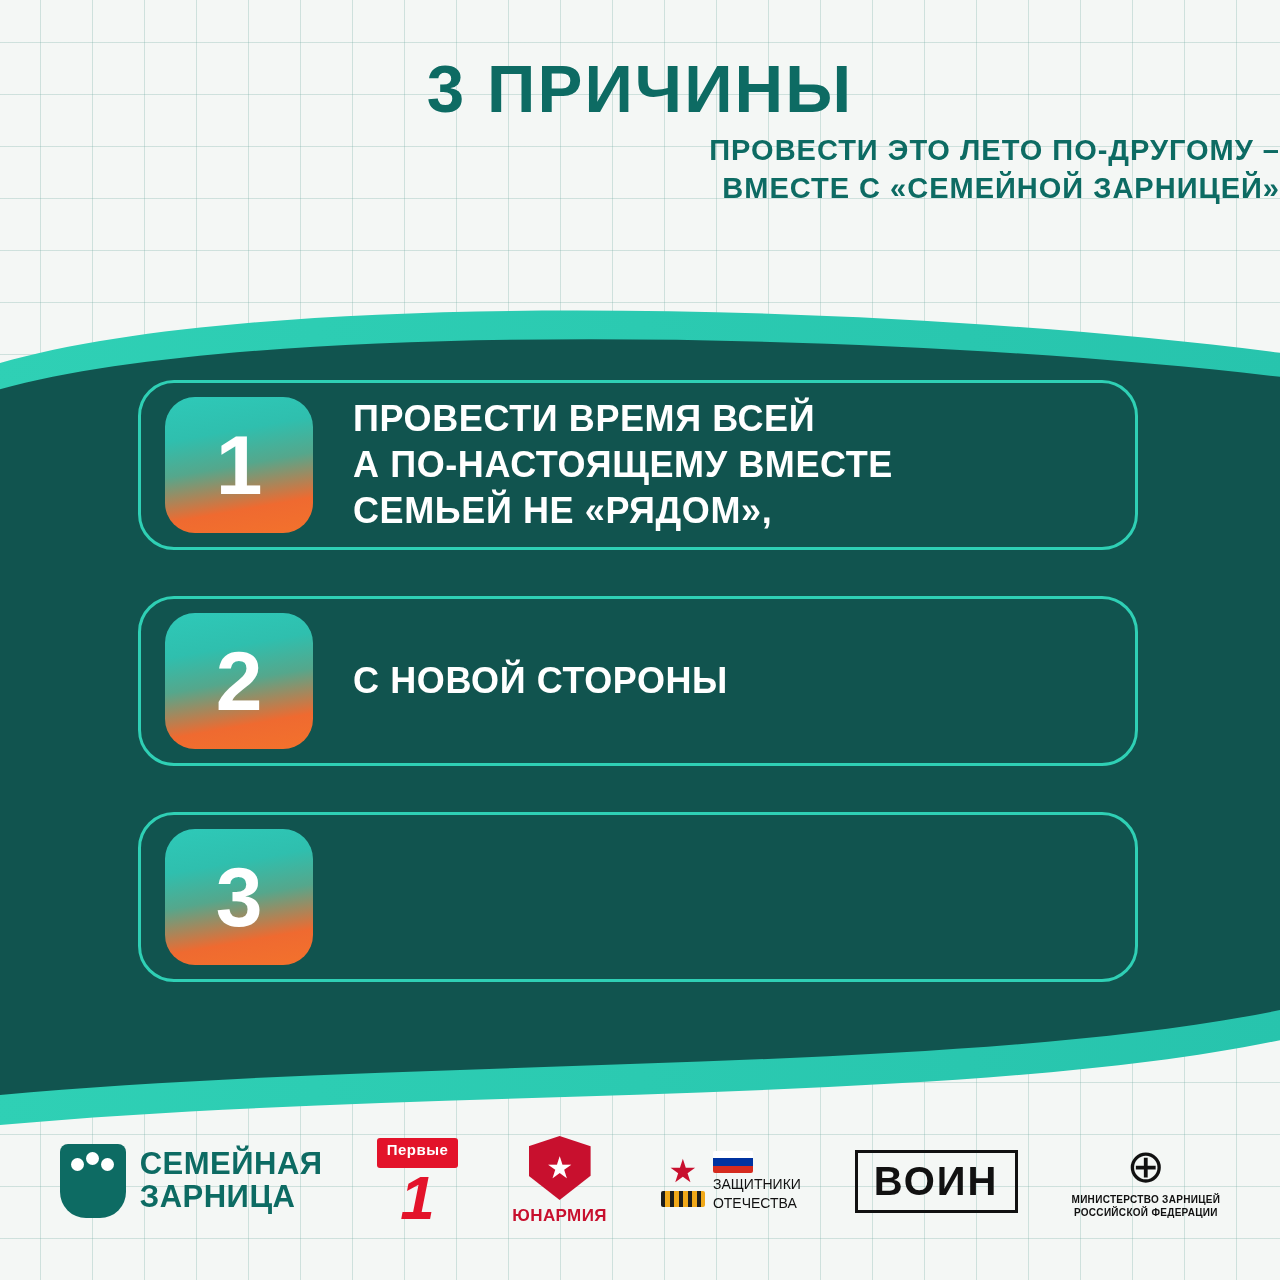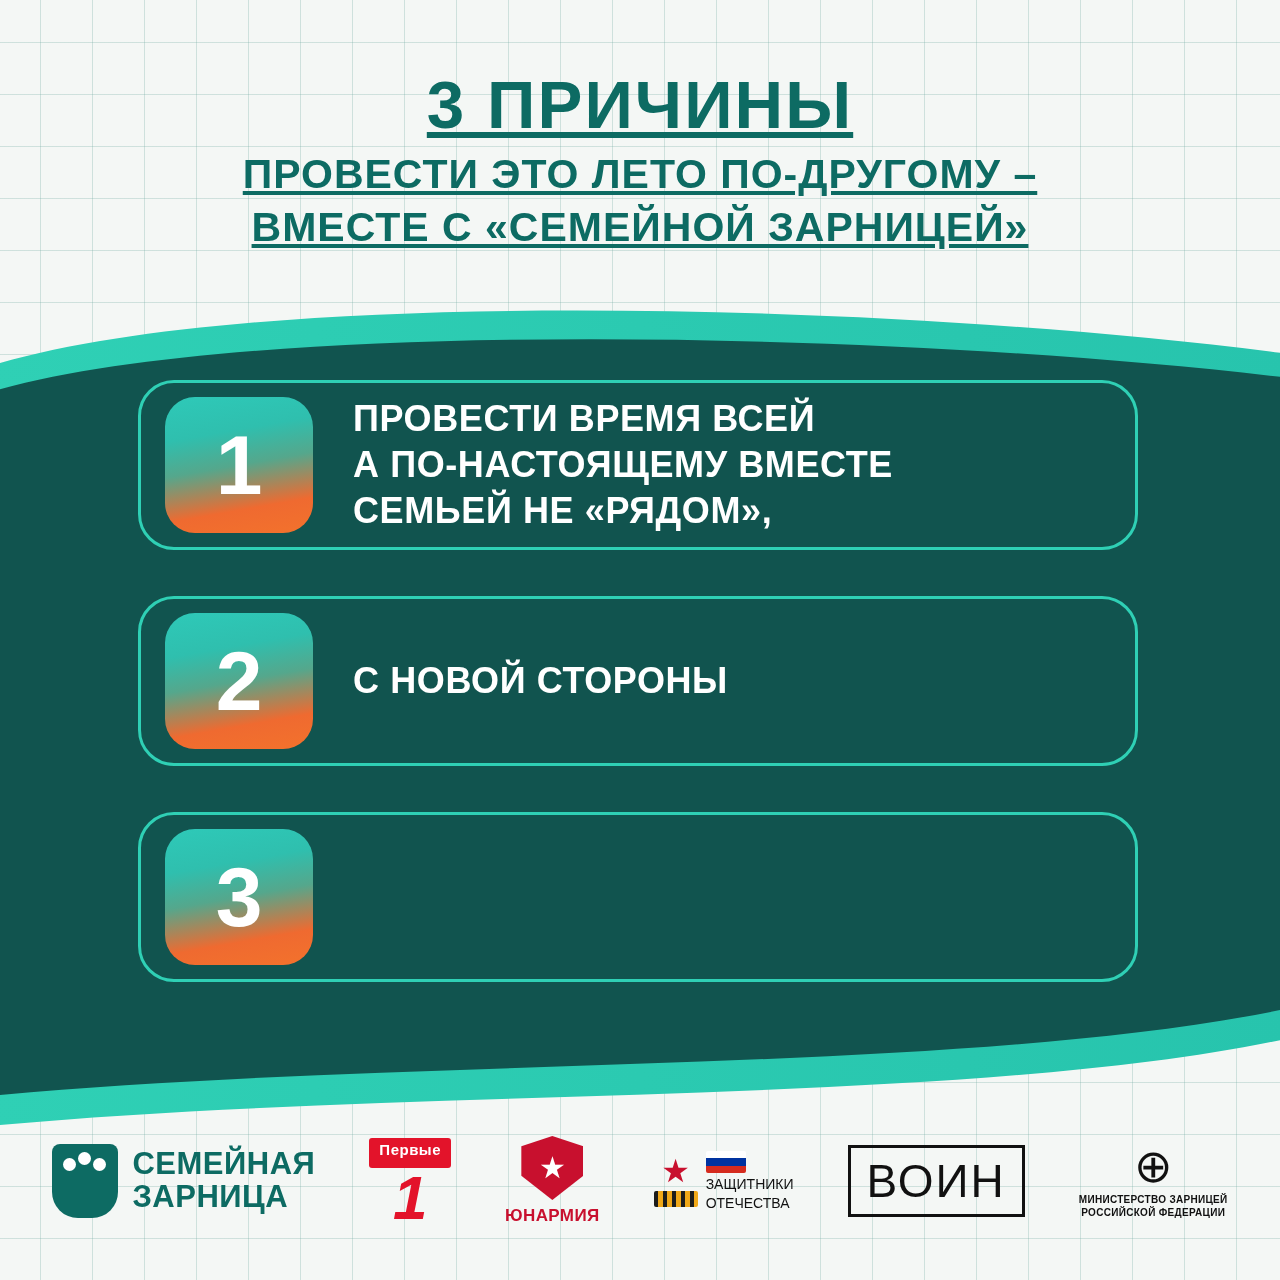--- a/index.html
+++ b/index.html
@@ -24,43 +24,43 @@
       linear-gradient(to right, rgba(120,175,165,0.30) 1px, transparent 1px),
       linear-gradient(to bottom, rgba(120,175,165,0.30) 1px, transparent 1px);
     background-size: 52px 52px;
     background-position: -12px -10px;
     overflow: hidden;
   }
 
   
   .headline {
     position: absolute;
-    top: 72px;
+    top: 56px;
     left: 0;
     right: 0;
     text-align: center;
     color: #0d6b63;
     z-index: 5;
-    text-decoration: underline;
   }
   .headline .line1 {
     font-size: 66px;
     font-weight: 800;
     letter-spacing: 2px;
     line-height: 1.0;
     margin-bottom: 10px;
     transform: scaleX(1.02);
   }
   .headline .line2,
   .headline .line3 {
-    font-size: 41px;
+    font-size: 29px;
     font-weight: 800;
     letter-spacing: 1px;
     line-height: 1.3;
     white-space: nowrap;
+    text-align: right;
   }
 
   
   .panel-wrap {
     position: absolute;
     top: 296px;
     left: -10px;
     width: 1300px;
     height: 830px;
     z-index: 2;
@@ -233,22 +233,22 @@
   .zo-flag i:nth-child(1){ background:#ffffff; }
   .zo-flag i:nth-child(2){ background:#0033a0; }
   .zo-flag i:nth-child(3){ background:#d52b1e; }
   .zo-text { color: #111; font-weight: 400; font-size: 14px; line-height: 1.15; }
 
   
   .logo-voin {
     border: 3px solid #111;
     padding: 6px 16px;
     color: #111;
-    font-weight: 400;
-    font-size: 46px;
+    font-weight: 700;
+    font-size: 40px;
     letter-spacing: 2px;
     height: auto;
   }
 
   
   .logo-mo { flex-direction: column; gap: 4px; }
   .mo-eagle { font-size: 46px; color: #111; line-height: 1; }
   .mo-text { color: #111; font-size: 10px; font-weight: 700; text-align: center; line-height: 1.3; letter-spacing: 0.3px; }
 </style>
 </head>

